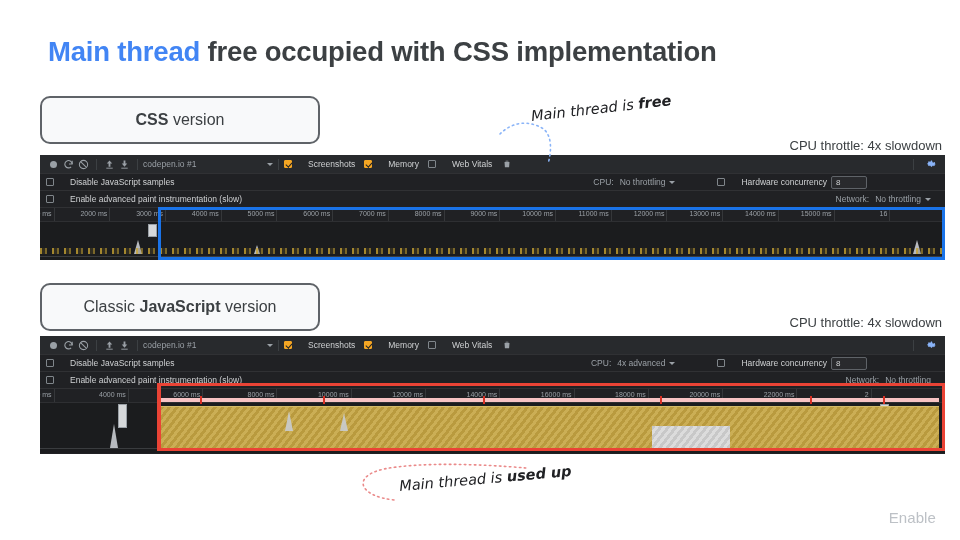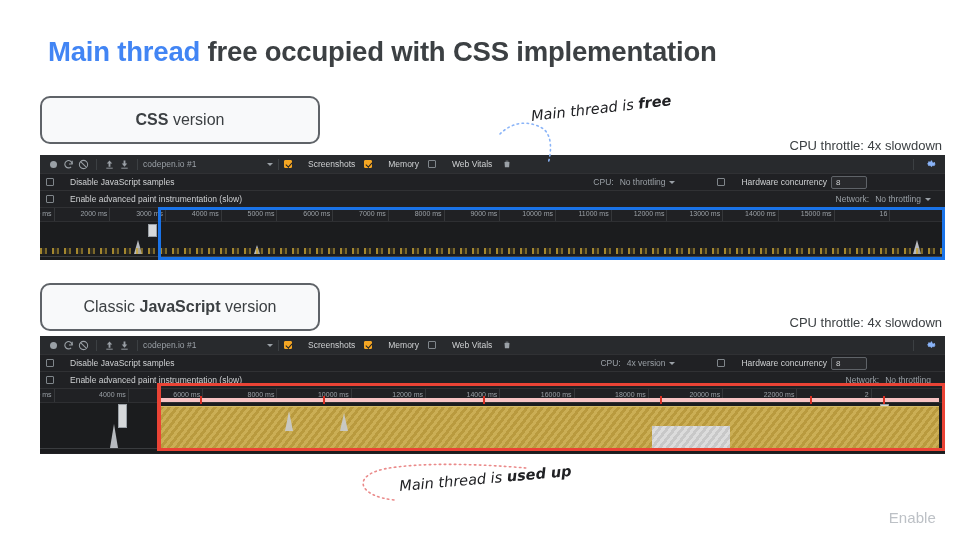--- a/index.html
+++ b/index.html
@@ -497,21 +497,21 @@
   </div>
 
   <div class="dt-row r2">
     <span class="chk">
       <span class="box"></span>
       <span>Disable JavaScript samples</span>
     </span>
     <span class="spacer"></span>
     <span class="lbl-dim" style="margin-right:6px">CPU:</span>
     <span class="dd" style="margin-right:42px">
-      <span>4x version</span>
+      <span>4x advanced</span>
       <span class="caret"></span>
     </span>
     <span class="chk">
       <span class="box"></span>
       <span>Hardware concurrency</span>
     </span>
     <span class="numbox">8</span>
     <span style="width:72px"></span>
   </div>
 

